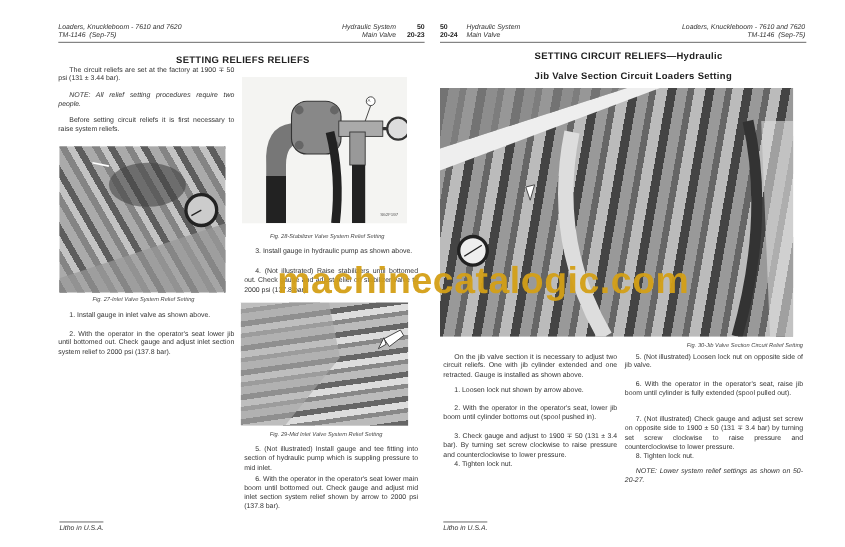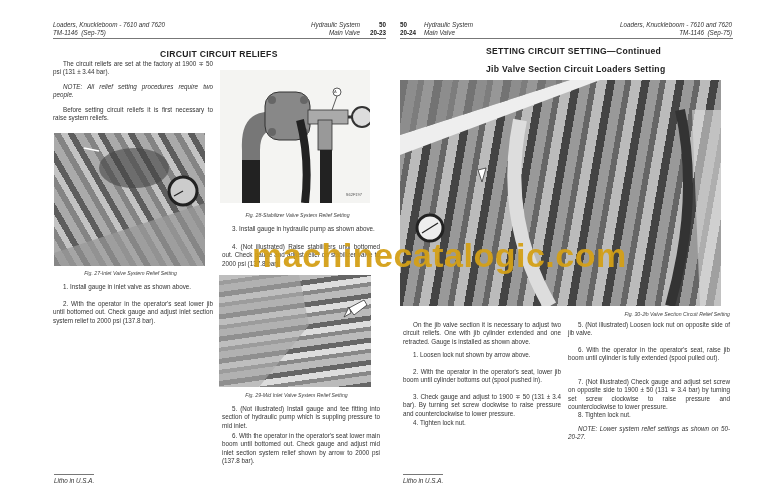--- a/index.html
+++ b/index.html
@@ -29,21 +29,21 @@
   <div class="abs hdr" style="left:53px;top:21px;">Loaders, Knuckleboom - 7610 and 7620</div>
   <div class="abs hdr" style="left:53px;top:29px;">
     <span>TM-1146</span>&nbsp;&nbsp;<span>(Sep-75)</span>
   </div>
   <div class="abs hdr" style="left:290px;top:21px;width:70px;text-align:right;">Hydraulic System</div>
   <div class="abs hdr" style="left:290px;top:29px;width:70px;text-align:right;">Main Valve</div>
   <div class="abs hdr" style="left:360px;top:21px;width:26px;text-align:right;"><b>50</b></div>
   <div class="abs hdr" style="left:360px;top:29px;width:26px;text-align:right;"><b>20-23</b></div>
   <div class="rule" style="left:53px;top:38px;width:333px;"></div>
 
-  <div class="abs title" style="left:160px;top:49px;">CIRCUIT CIRCUIT RELIEFS</div>
+  <div class="abs title" style="left:160px;top:49px;">SETTING RELIEFS RELIEFS</div>
 
   <div class="abs p ind" style="left:53px;top:60px;width:160px;">The circuit reliefs are set at the factory at 1900 ∓ 50 psi (131 ± 3.44 bar).</div>
   <div class="abs p ind note" style="left:53px;top:83px;width:160px;">NOTE: All relief setting procedures require two people.</div>
   <div class="abs p ind" style="left:53px;top:106px;width:160px;">Before setting circuit reliefs it is first necessary to raise system reliefs.</div>
 
   <div class="photo" style="left:54px;top:133px;width:151px;height:133px;background:
     repeating-linear-gradient(60deg,#555 0 6px,#bbb 6px 14px,#888 14px 20px,#ddd 20px 26px);">
     <svg width="151" height="133" style="position:absolute;left:0;top:0;">
       <rect x="0" y="0" width="151" height="133" fill="rgba(120,120,120,0.25)"></rect>
       <ellipse cx="80" cy="35" rx="35" ry="20" fill="#444" opacity="0.6"></ellipse>
@@ -105,21 +105,21 @@
   <div class="abs hdr" style="left:400px;top:21px;"><b>50</b></div>
   <div class="abs hdr" style="left:400px;top:29px;"><b>20-24</b></div>
   <div class="abs hdr" style="left:424px;top:21px;">Hydraulic System</div>
   <div class="abs hdr" style="left:424px;top:29px;">Main Valve</div>
   <div class="abs hdr" style="left:560px;top:21px;width:172px;text-align:right;">Loaders, Knuckleboom - 7610 and 7620</div>
   <div class="abs hdr" style="left:560px;top:29px;width:172px;text-align:right;">
     <span>TM-1146</span>&nbsp;&nbsp;<span>(Sep-75)</span>
   </div>
   <div class="rule" style="left:400px;top:38px;width:333px;"></div>
 
-  <div class="abs title" style="left:486px;top:46px;">SETTING CIRCUIT SETTING—Continued</div>
+  <div class="abs title" style="left:486px;top:46px;">SETTING CIRCUIT RELIEFS—Hydraulic</div>
   <div class="abs title" style="left:486px;top:64px;">Jib Valve Section Circuit Loaders Setting</div>
 
   <div class="photo" style="left:400px;top:80px;width:321px;height:226px;background:
     repeating-linear-gradient(100deg,#444 0 8px,#999 8px 18px,#666 18px 24px,#bbb 24px 34px);">
     <svg width="321" height="226" style="position:absolute;left:0;top:0;">
       <path d="M0 55 L170 0 L200 0 L0 75 Z" fill="#eee"></path>
       <path d="M0 0 L170 0 L0 55 Z" fill="#888" opacity="0.7"></path>
       <path d="M120 40 Q100 140 150 226" stroke="#ddd" stroke-width="14" fill="none"></path>
       <path d="M280 30 Q300 120 270 226" stroke="#333" stroke-width="10" fill="none"></path>
       <circle cx="30" cy="148" r="13" fill="#eee" stroke="#222" stroke-width="3"></circle>

